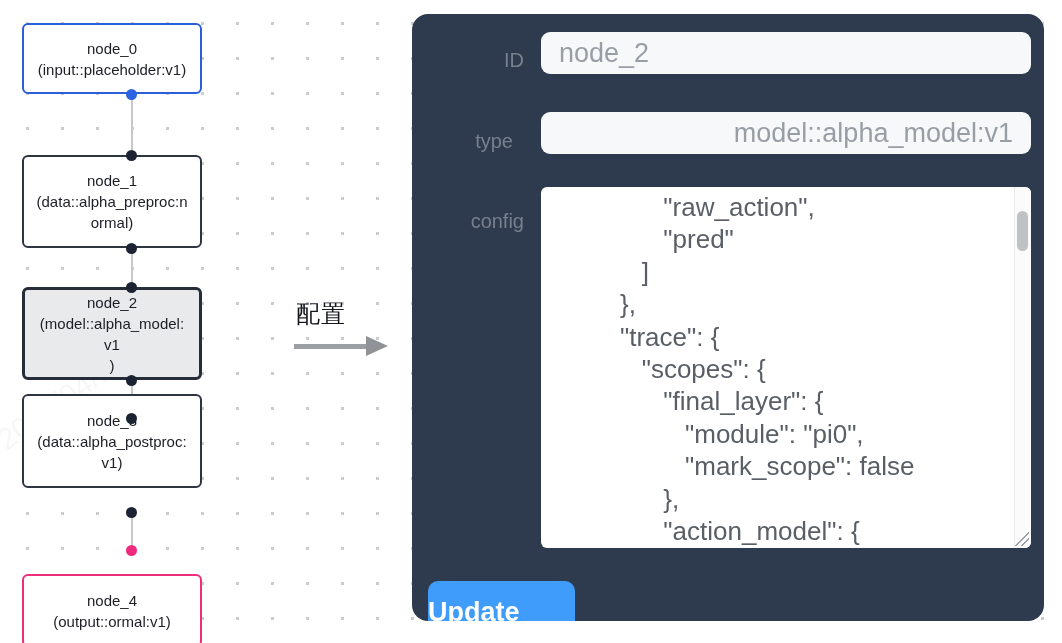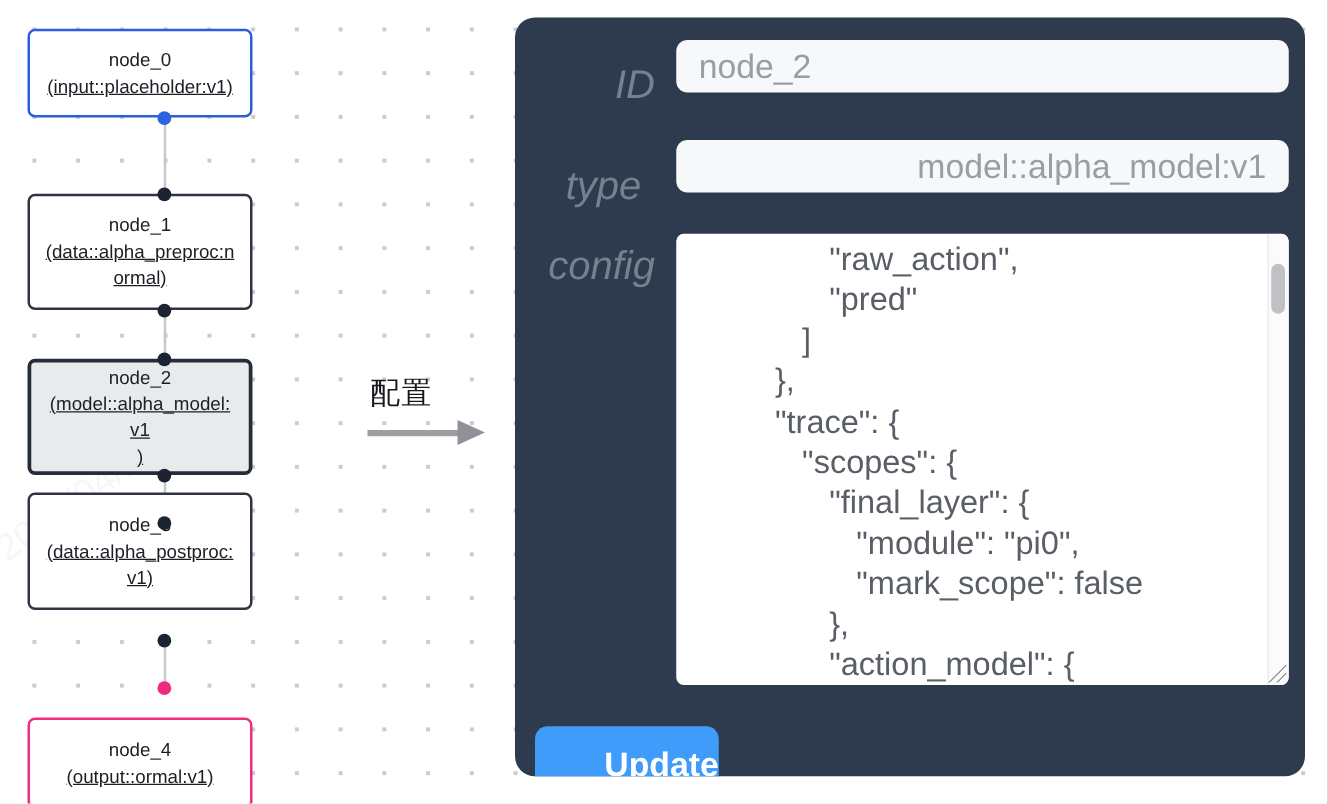--- a/index.html
+++ b/index.html
@@ -40,21 +40,21 @@
     flex-direction: column;
     justify-content: center;
     align-items: center;
     text-align: center;
     color: #1c1e24;
     font-size: 15px;
     line-height: 21px;
     padding: 0 12px;
   }
   .node-name  { white-space: pre-line; }
-  .node-type  { white-space: pre-line; word-break: break-all; text-decoration: underline; }
+  .node-type  { white-space: pre-line; word-break: break-all; }
 
   .node.input-node    { border-color: #2b5fd9; top: 23px;  height: 71px; }
   .node.preproc-node  { top: 155px; height: 93px; }
   .node.model-node    { top: 287px; height: 93px; background: #e9eaec; border-width: 3px; border-color: #262c38; }
   .node.postproc-node { top: 394px; height: 94px; }
   .node.output-node   { border-color: #ee2e7c; top: 550px; height: 73px; margin-top: 24px; }
 
   .edge-line {
     position: absolute;
     left: 131px;
@@ -108,27 +108,26 @@
     height: 607px;
     background: #2e3a4d;
     border-radius: 16px;
     overflow: hidden;
   }
   .panel-label {
     position: absolute;
     width: 100px;
     right: 522px;   
     text-align: right;
-    font-size: 32px;
+    font-size: 20px;
     color: #76808e;
-    font-style: italic;
   }
   .panel-label.id-label     { left: 12px;  width: 100px; top: 35px;  text-align: right; right: auto; }
   .panel-label.type-label   { left: 1px;  width: 100px; top: 116px; text-align: right; right: auto; }
-  .panel-label.config-label { left: 12px;  width: 100px; top: 180px; text-align: right; right: auto; }
+  .panel-label.config-label { left: 12px;  width: 100px; top: 196px; text-align: right; right: auto; }
 
   .panel-input {
     position: absolute;
     left: 129px;
     width: 490px;
     height: 42px;
     background: #f7f8fa;
     border: none;
     border-radius: 9px;
     font-family: "Liberation Sans", sans-serif;
@@ -192,21 +191,21 @@
     top: 567px;
     width: 147px;
     height: 54px;       
     background: #3f9cfa;
     color: #ffffff;
     font-family: "Liberation Sans", sans-serif;
     font-size: 27px;
     font-weight: 600;
     border: none;
     border-radius: 10px;
-    text-align: right;
+    text-align: left;
     padding-top: 8px;
     cursor: pointer;
   }
 </style>
 </head>
 <body>
 
 <div id="canvas">
 
   <div class="watermark" style="left:-20px; top:360px;">2025/04/11 11:45</div>

